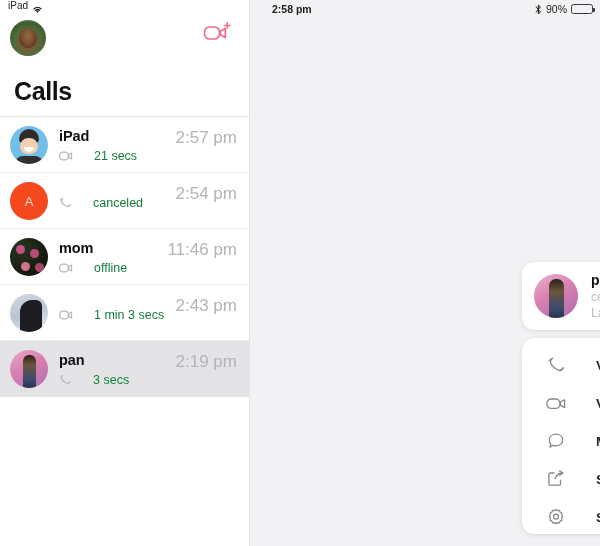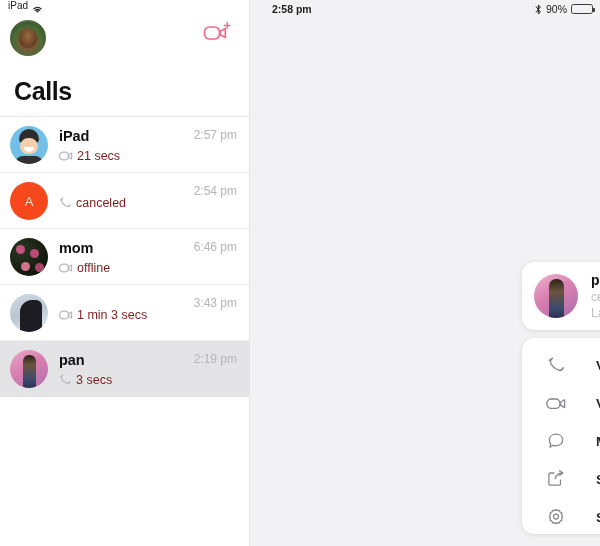--- a/index.html
+++ b/index.html
@@ -98,24 +98,24 @@
     content:""; position:absolute; left:13px; top:5px; width:13px; height:33px;
     background: linear-gradient(180deg, #2b2218 0%, #6b543e 30%, #3a4a6e 75%, #2a3350 100%);
     border-radius: 6px 6px 2px 2px;
   }
   .row-text { flex: 1; padding-left: 11px; min-width: 0; }
   .row-name {
     font-size: 14.5px; font-weight: bold; color: #111114;
     line-height: 1.25; letter-spacing: -0.1px;
   }
   .row-sub {
-    display: flex; align-items: center; gap: 4px;
-    font-size: 12.5px; color: #7f1d1d; margin-top: 3px;
-  }
-  .row-time { font-size: 12px; color: #b4b4ba; flex-shrink: 0; align-self: flex-start; margin-top: 11px; }
+    display: flex; align-items: center; gap: 21px;
+    font-size: 12.5px; color: #15803d; margin-top: 3px;
+  }
+  .row-time { font-size: 17px; color: #b4b4ba; flex-shrink: 0; align-self: flex-start; margin-top: 11px; }
   .row-divider { position: absolute; left: 0; right: 0; bottom: 0; height: 1px; background: #ededef; }
 
   
   .right-panel {
     flex: 1; height: 546px; background: #f2f2f4;
     position: relative;
   }
   .status-bar-right {
     height: 18px; display: flex; align-items: center;
     padding: 0 7px 0 22px;
@@ -257,38 +257,38 @@
           <div class="row-sub">
             <span>
               <svg width="14" height="10" viewBox="0 0 14 10">
                 <rect x="0.7" y="1.2" width="8.6" height="7.6" rx="3.2" ry="3.2" stroke="#b8b8bd" stroke-width="1.2" fill="none"></rect>
                 <path d="M9.9 3.6 L12.6 2.1 L12.6 7.9 L9.9 6.4 Z" stroke="#b8b8bd" stroke-width="1.2" fill="none" stroke-linejoin="round"></path>
               </svg>
             </span>
             <span>offline</span>
           </div>
         </div>
-        <div class="row-time">6:46 pm</div>
+        <div class="row-time">11:46 pm</div>
         <div class="row-divider"></div>
       </div>
 
       <div class="call-row">
         <div class="row-avatar av-anne"></div>
         <div class="row-text">
           <div class="row-sub">
             <span>
               <svg width="14" height="10" viewBox="0 0 14 10">
                 <rect x="0.7" y="1.2" width="8.6" height="7.6" rx="3.2" ry="3.2" stroke="#b8b8bd" stroke-width="1.2" fill="none"></rect>
                 <path d="M9.9 3.6 L12.6 2.1 L12.6 7.9 L9.9 6.4 Z" stroke="#b8b8bd" stroke-width="1.2" fill="none" stroke-linejoin="round"></path>
               </svg>
             </span>
             <span>1 min 3 secs</span>
           </div>
         </div>
-        <div class="row-time">3:43 pm</div>
+        <div class="row-time">2:43 pm</div>
         <div class="row-divider"></div>
       </div>
 
       <div class="call-row selected">
         <div class="row-avatar av-pan"></div>
         <div class="row-text">
           <div class="row-name">pan</div>
           <div class="row-sub">
             <span>
               <svg width="13" height="12" viewBox="0 0 13 12">

